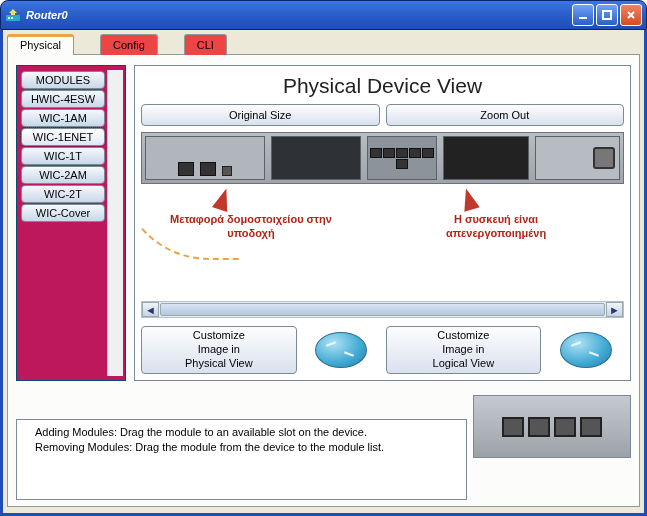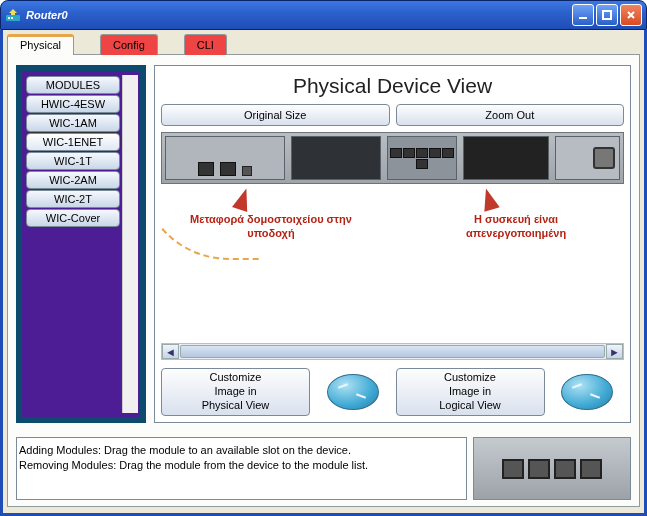--- a/index.html
+++ b/index.html
@@ -20,21 +20,21 @@
   .tabs { display: flex; border-bottom: 1px solid #919b9c; gap: 24px; }
   .tab { background: #ef4444; border: 1px solid #919b9c; border-bottom: none; padding: 4px 12px; border-top-left-radius: 3px; border-top-right-radius: 3px; margin-right: 2px; cursor: pointer; position: relative; top: 1px; }
   .tab.active { background: #fcfcfa; border-top: 3px solid #e7a64b; padding-top: 2px; }
 
   
   .main { border: 1px solid #919b9c; border-top: none; background: #fcfcfa; height: 452px; display: flex; flex-direction: column; }
 
   .upper { flex: 1; display: flex; padding: 10px 8px; gap: 8px; }
 
   
-  .sidebar { width: 130px; border: 6px solid #0c4a6e; background: #4c1d95; display: flex; flex-direction: column; padding: 4px 2px; }
+  .sidebar { width: 110px; border: 1px solid #0c4a6e; background: #be185d; display: flex; flex-direction: column; padding: 4px 2px; }
   .module-btn { border: 1px solid #7a8a99; background: linear-gradient(to bottom, #f5f8fd, #c9d7e8); border-radius: 4px; margin: 1px 2px; height: 18px; display: flex; align-items: center; justify-content: center; cursor: pointer; }
   .module-btn:first-child { font-weight: normal; }
   .module-btn.sel { outline: 1px dotted #333; background: linear-gradient(to bottom,#fff,#dfe8f4); }
   .scrolltrack { width: 16px; background: #f0f0f0; border-left: 1px solid #ccc; }
 
   .sidewrap { display: flex; flex: 1; }
   .sidelist { flex: 1; }
 
   
   .rightpane { flex: 1; border: 1px solid #7a8a99; background: #fff; display: flex; flex-direction: column; }
@@ -72,21 +72,21 @@
   .customrow { display:flex; gap:6px; padding: 4px 6px 6px; align-items:center;}
   .custombtn { flex: 2; height: 48px; border:1px solid #7a8a99; border-radius:4px; background:linear-gradient(to bottom,#fdfdfd,#d9e1ee); display:flex; align-items:center; justify-content:center; text-align:center; line-height:1.25; cursor:pointer;}
   .routericon { flex: 1; height:48px; display:flex; align-items:center; justify-content:center;}
   .routericon .disc { width:52px;height:36px;border-radius:50%;background:radial-gradient(ellipse at 35% 30%, #aee1f4, #3fa9d4 60%, #2b7aa0);border:1px solid #2b6d8e; position:relative;}
   .routericon .disc::before, .routericon .disc::after { content:""; position:absolute; background:#e8f6fc; }
   .routericon .disc::before { top:10px;left:10px;width:10px;height:2px; transform:rotate(-20deg);}
   .routericon .disc::after  { top:20px;left:28px;width:10px;height:2px; transform:rotate(20deg);}
 
   
   .bottom { display:flex; gap:6px; padding:4px 8px 6px;}
-  .helpbox { flex:1; border:1px solid #7a8a99; background:#fff; padding:5px 2px; line-height:1.4; height:63px;}
+  .helpbox { flex:1; border:1px solid #7a8a99; background:#fff; padding:5px 18px; line-height:1.4; height:81px;margin-top:24px;}
   .cardpreview { width:158px; height:63px; border:1px solid #7a8a99; background:linear-gradient(to bottom,#c5cacf,#9ca2a8); display:flex; align-items:center; justify-content:center; gap:4px; }
   .cardpreview .rj45b { width:22px;height:20px;background:#555;border:2px solid #222;}
 </style>
 </head>
 <body>
 
 <div class="titlebar">
   <span class="icon">
     <svg width="16" height="16">
         <rect x="1" y="8" width="14" height="6" fill="#2aa9c8" rx="1"></rect>

